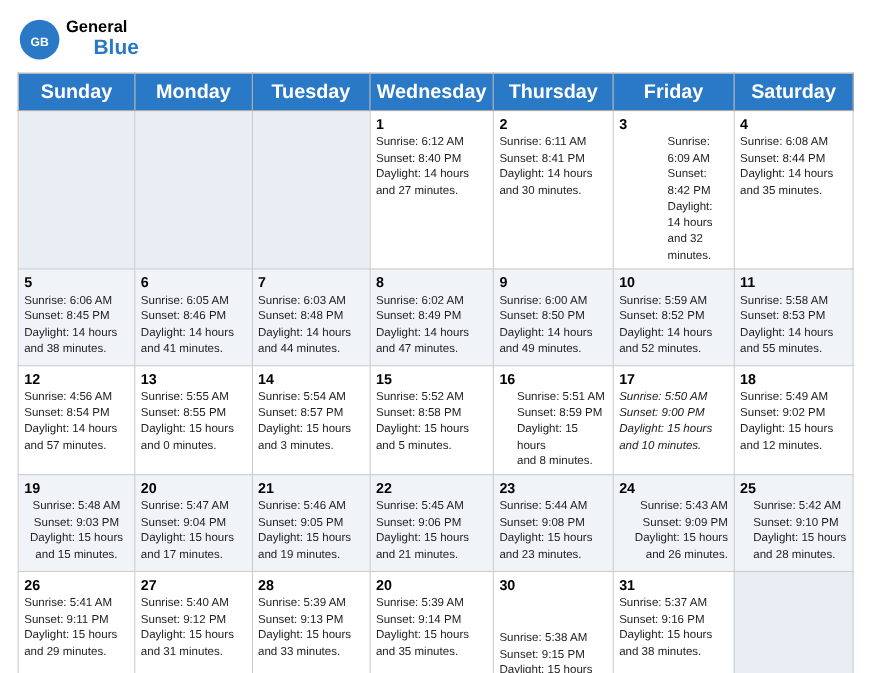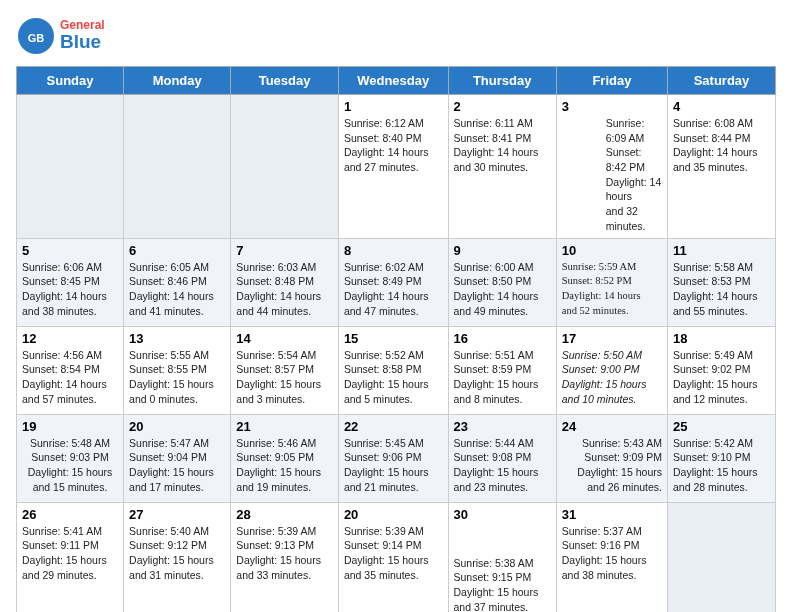--- a/index.html
+++ b/index.html
@@ -35,21 +35,21 @@
     table {
       width: 100%;
       border-collapse: collapse;
       font-size: 11px;
     }
     thead tr th {
       background-color: #2979c6;
       color: #fff;
       text-align: center;
       padding: 6px 4px;
-      font-size: 13px;
+      font-size: 18px;
       font-weight: bold;
       border: 1px solid #aaa;
     }
     tbody tr td {
       border: 1px solid #ccc;
       vertical-align: top;
       padding: 4px 5px;
       min-height: 80px;
       height: 88px;
       width: 113px;
@@ -79,22 +79,22 @@
 <body>
 
 <div class="header">
   <div class="logo">
   <div style="display:flex;align-items:center;gap:4px;">
     <svg width="40" height="40" viewBox="0 0 40 40">
       <circle cx="20" cy="20" r="18" fill="#2979c6"></circle>
       <text x="20" y="26" text-anchor="middle" fill="white" font-size="11" font-weight="bold" font-family="Arial">GB</text>
     </svg>
     <div>
-      <div style="font-size:12px;font-weight:bold;color:#ef4444;line-height:1.1;">General</div>
-      <div style="font-size:19px;font-weight:bold;color:#2979c6;line-height:1.1;">Blue</div>
+      <div style="font-size:15px;font-weight:bold;color:#000000;line-height:1.1;">General</div>
+      <div style="font-size:19px;font-weight:bold;color:#2979c6;line-height:1.1;margin-left:25px;">Blue</div>
     </div>
   </div>
 </div>
   <div class="title-block">
     <div class="main-title"></div>
     <div class="subtitle"></div>
   </div>
 </div>
 
 <table>
@@ -174,21 +174,21 @@
         </td>
         <td>
           <span class="day-num">9</span>
           <div class="day-info" style="white-space: pre-line;">Sunrise: 6:00 AM
 Sunset: 8:50 PM
 Daylight: 14 hours
 and 49 minutes.</div>
         </td>
         <td>
           <span class="day-num">10</span>
-          <div class="day-info" style="white-space: pre-line; font-family: Liberation Serif, serif;">Sunrise: 5:59 AM
+          <div class="day-info" style="white-space: pre-line;">Sunrise: 5:59 AM
 Sunset: 8:52 PM
 Daylight: 14 hours
 and 52 minutes.</div>
         </td>
         <td>
           <span class="day-num">11</span>
           <div class="day-info" style="white-space: pre-line;">Sunrise: 5:58 AM
 Sunset: 8:53 PM
 Daylight: 14 hours
 and 55 minutes.</div>
@@ -218,21 +218,21 @@
         </td>
         <td>
           <span class="day-num">15</span>
           <div class="day-info" style="white-space: pre-line;">Sunrise: 5:52 AM
 Sunset: 8:58 PM
 Daylight: 15 hours
 and 5 minutes.</div>
         </td>
         <td>
           <span class="day-num">16</span>
-          <div class="day-info" style="white-space: pre-line;">Sunrise: 5:51 AM
+          <div class="day-info" style="white-space: pre-line; margin-left: 16px;">Sunrise: 5:51 AM
 Sunset: 8:59 PM
 Daylight: 15 hours
 and 8 minutes.</div>
         </td>
         <td>
           <span class="day-num">17</span>
           <div class="day-info" style="white-space: pre-line; font-style: italic;">Sunrise: 5:50 AM
 Sunset: 9:00 PM
 Daylight: 15 hours
 and 10 minutes.</div>
@@ -283,21 +283,21 @@
         </td>
         <td>
           <span class="day-num">24</span>
           <div class="day-info" style="white-space: pre-line; text-align: right;">Sunrise: 5:43 AM
 Sunset: 9:09 PM
 Daylight: 15 hours
 and 26 minutes.</div>
         </td>
         <td>
           <span class="day-num">25</span>
-          <div class="day-info" style="white-space: pre-line;">Sunrise: 5:42 AM
+          <div class="day-info" style="white-space: pre-line; margin-left: 12px;">Sunrise: 5:42 AM
 Sunset: 9:10 PM
 Daylight: 15 hours
 and 28 minutes.</div>
         </td>
       </tr>
       <tr>
         <td>
           <span class="day-num">26</span>
           <div class="day-info" style="white-space: pre-line;">Sunrise: 5:41 AM
 Sunset: 9:11 PM

